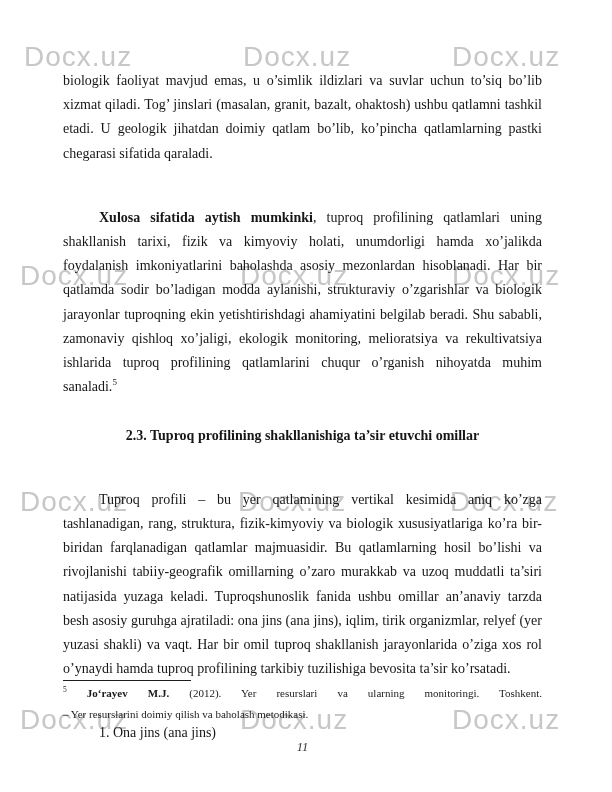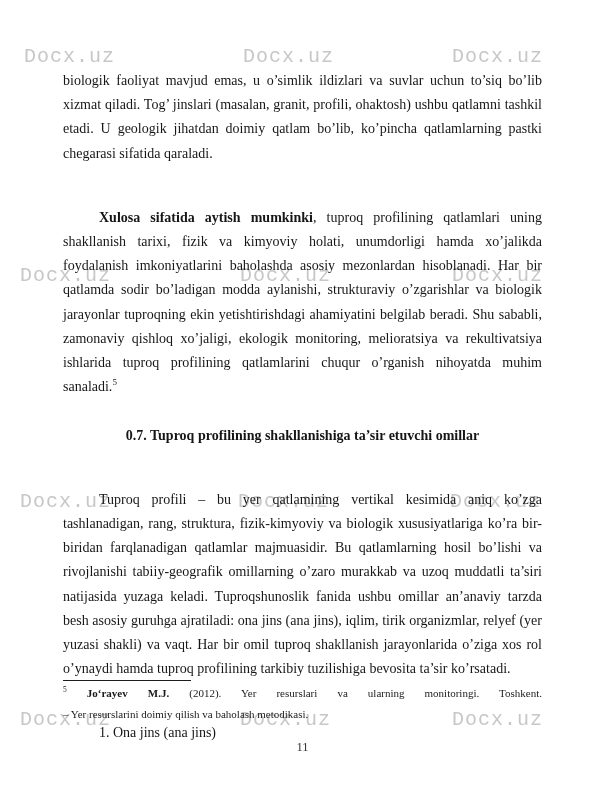--- a/index.html
+++ b/index.html
@@ -9,22 +9,22 @@
     height: 792px;
     background: #ffffff;
     overflow: hidden;
     font-family: "Liberation Serif", serif;
     color: #161616;
   }
   
   .wm-layer { position: absolute; inset: 0; z-index: 0; }
   .wm {
     position: absolute;
-    font-family: Liberation Mono, monospace;
-    font-size: 20px;
+    font-family: Liberation Sans, sans-serif;
+    font-size: 28px;
     line-height: 30px;
     color: #c7c7c7;
     letter-spacing: 1px;
     white-space: nowrap;
     user-select: none;
   }
   
   .doc-body {
     position: absolute;
     left: 63px;
@@ -72,20 +72,21 @@
   .fn-line2 { text-align: left; }
   .page-number {
     position: absolute;
     left: 63px;
     top: 740px;
     width: 479px;
     text-align: center;
     font-size: 12.5px;
     color: #333333;
     z-index: 1;
+    font-style: italic;
   }
 </style>
 </head>
 <body>
 
 <div class="page">
 
   <div class="wm-layer">
     <span class="wm" style="left:24px;  top:42px;">Docx.uz</span>
     <span class="wm" style="left:243px; top:42px;">Docx.uz</span>
@@ -96,27 +97,27 @@
     <span class="wm" style="left:20px;  top:487px;">Docx.uz</span>
     <span class="wm" style="left:238px; top:487px;">Docx.uz</span>
     <span class="wm" style="left:450px; top:487px;">Docx.uz</span>
     <span class="wm" style="left:20px;  top:705px;">Docx.uz</span>
     <span class="wm" style="left:240px; top:705px;">Docx.uz</span>
     <span class="wm" style="left:452px; top:705px;">Docx.uz</span>
   </div>
 
   <div class="doc-body">
 
-    <p class="para">biologik faoliyat mavjud emas, u o’simlik ildizlari va suvlar uchun to’siq bo’lib xizmat qiladi. Tog’ jinslari (masalan, granit, profili, ohaktosh) ushbu qatlamni tashkil etadi. U geologik jihatdan doimiy qatlam bo’lib, ko’pincha qatlamlarning pastki chegarasi sifatida qaraladi.</p>
+    <p class="para">biologik faoliyat mavjud emas, u o’simlik ildizlari va suvlar uchun to’siq bo’lib xizmat qiladi. Tog’ jinslari (masalan, granit, bazalt, ohaktosh) ushbu qatlamni tashkil etadi. U geologik jihatdan doimiy qatlam bo’lib, ko’pincha qatlamlarning pastki chegarasi sifatida qaraladi.</p>
 
     <p class="para indent"><b>Xulosa sifatida aytish mumkinki</b><span>, tuproq profilining qatlamlari uning shakllanish tarixi, fizik va kimyoviy holati, unumdorligi hamda xo’jalikda foydalanish imkoniyatlarini baholashda asosiy mezonlardan hisoblanadi. Har bir qatlamda sodir bo’ladigan modda aylanishi, strukturaviy o’zgarishlar va biologik jarayonlar tuproqning ekin yetishtirishdagi ahamiyatini belgilab beradi. Shu sababli, zamonaviy qishloq xo’jaligi, ekologik monitoring, melioratsiya va rekultivatsiya ishlarida tuproq profilining qatlamlarini chuqur o’rganish nihoyatda muhim sanaladi.</span><sup class="fn-ref">5</sup></p>
 
     <div class="blank-line"></div>
 
-    <h2 class="heading">0.7. Tuproq profilining shakllanishiga ta’sir etuvchi omillar</h2>
+    <h2 class="heading">2.3. Tuproq profilining shakllanishiga ta’sir etuvchi omillar</h2>
 
     <p class="para indent">Tuproq profili – bu yer qatlamining vertikal kesimida aniq ko’zga tashlanadigan, rang, struktura, fizik-kimyoviy va biologik xususiyatlariga ko’ra bir-biridan farqlanadigan qatlamlar majmuasidir. Bu qatlamlarning hosil bo’lishi va rivojlanishi tabiiy-geografik omillarning o’zaro murakkab va uzoq muddatli ta’siri natijasida yuzaga keladi. Tuproqshunoslik fanida ushbu omillar an’anaviy tarzda besh asosiy guruhga ajratiladi: ona jins (ana jins), iqlim, tirik organizmlar, relyef (yer yuzasi shakli) va vaqt. Har bir omil tuproq shakllanish jarayonlarida o’ziga xos rol o’ynaydi hamda tuproq profilining tarkibiy tuzilishiga bevosita ta’sir ko’rsatadi.</p>
 
     <p class="para indent subhead">1. Ona jins (ana jins)</p>
 
   </div>
 
   <div class="footnote-sep"></div>
 
   <div class="footnote">

